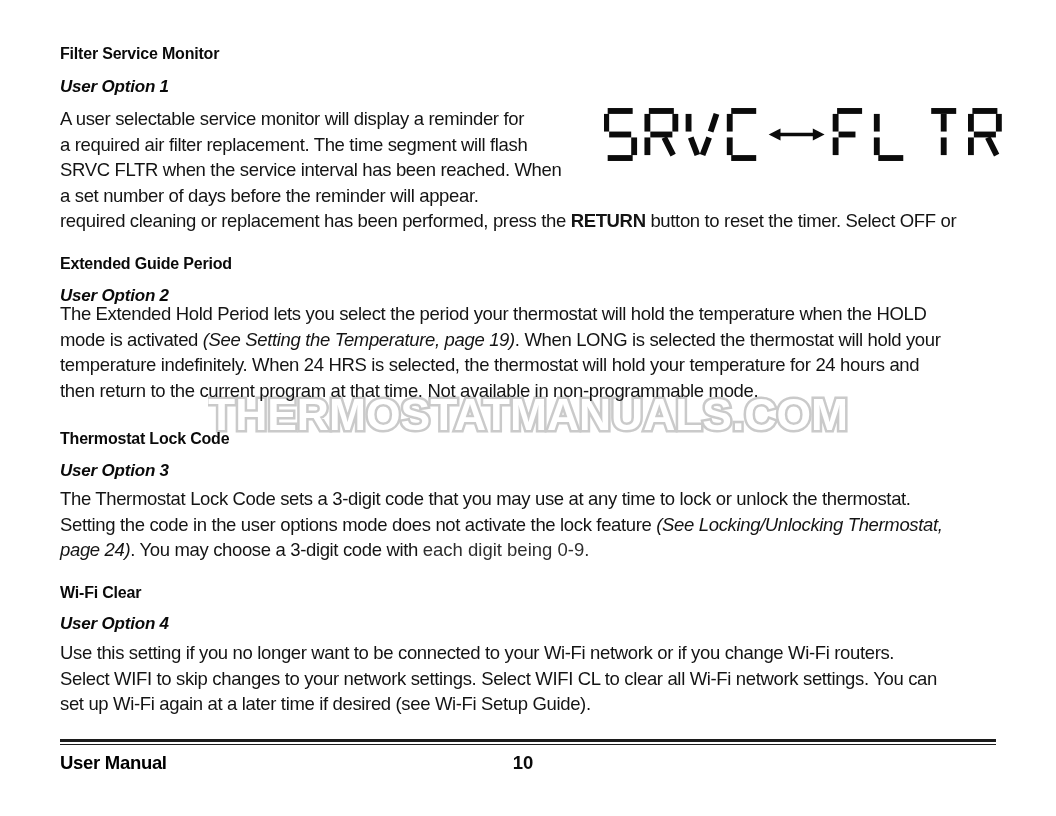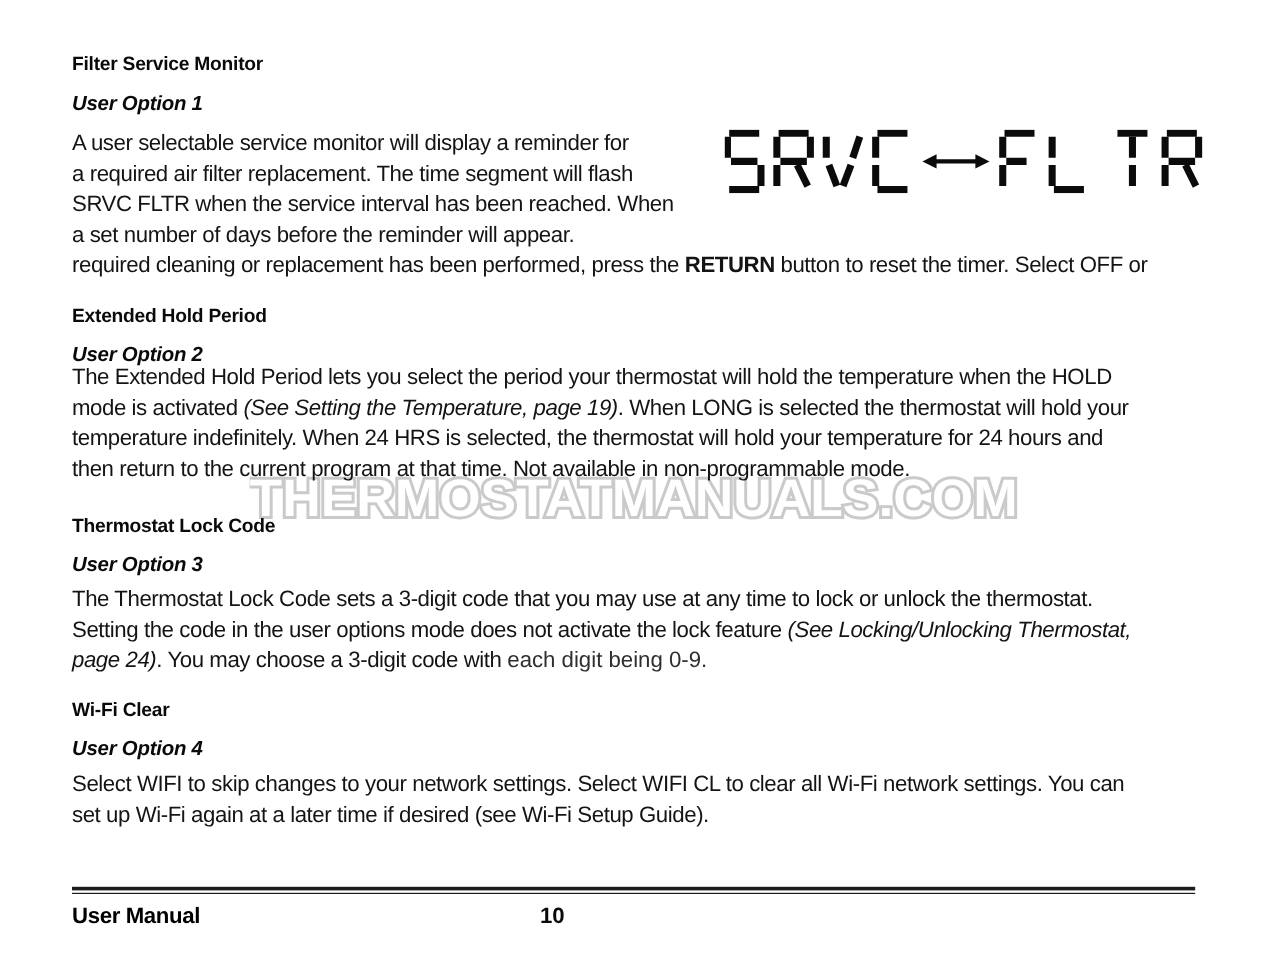--- a/index.html
+++ b/index.html
@@ -29,21 +29,21 @@
   #watermark { left:208px; top:390px; z-index:0; opacity:0.95; }
   #footer-rule {
     left:60px; top:739px; width:936px; height:2px;
     border-top:3px solid #1c1c1c; border-bottom:1px solid #1c1c1c; z-index:2;
   }
   #footer-left {
     left:60px; top:752px; font-weight:bold; font-size:18.5px;
     letter-spacing:-0.3px; color:#000000; z-index:2;
   }
   #footer-page {
-    left:450px; top:752px; width:146px; text-align:left; font-weight:bold;
+    left:450px; top:752px; width:146px; text-align:center; font-weight:bold;
     font-size:18.5px; color:#0a0a0a; z-index:2;
   }
   .seg { stroke:#0b0b0b; stroke-width:8; stroke-linecap:butt; fill:none; }
   .segfill { fill:#0b0b0b; stroke:none; }
 </style>
 </head>
 <body>
 
 <div class="abs" id="watermark">
   <svg width="648" height="50" viewBox="0 0 648 50">
@@ -126,21 +126,21 @@
       <path class="seg" d="M5 4 L39 4"></path>
         <path class="seg" d="M3 8 L3 32"></path>
       <path class="seg" d="M41 8 L41 32"></path>
         <path class="seg" d="M7 36 L37 36"></path>
       <path class="seg" d="M3 40 L3 64"></path>
         <path class="seg" d="M26 40 L38 64"></path>
     </g>
   </svg>
 </div>
 
-<div class="abs sec-heading" style="top:255px">Extended Hold Period</div>
+<div class="abs sec-heading" style="top:255px">Extended Guide Period</div>
 <div class="abs sec-sub" style="top:286px">User Option 2</div>
 <div class="abs sec-body" style="top:301px">
   <div class="bodyline"><span>The Extended Hold Period lets you select the period your thermostat will hold the temperature when the HOLD</span></div>
   <div class="bodyline">
     <span>mode is activated </span><span class="i">(See Setting the Temperature, page 19)</span><span>. When LONG is selected the thermostat will hold your</span>
   </div>
   <div class="bodyline"><span>temperature indefinitely. When 24 HRS is selected, the thermostat will hold your temperature for 24 hours and</span></div>
   <div class="bodyline"><span>then return to the current program at that time. Not available in non-programmable mode.</span></div>
 </div>
 
@@ -152,19 +152,20 @@
     <span>Setting the code in the user options mode does not activate the lock feature </span><span class="i">(See Locking/Unlocking Thermostat,</span>
   </div>
   <div class="bodyline">
     <span class="i">page 24)</span><span>. You may choose a 3-digit code with </span><span class="lt">each digit being 0-9.</span>
   </div>
 </div>
 
 <div class="abs sec-heading" style="top:584px">Wi-Fi Clear</div>
 <div class="abs sec-sub" style="top:614px">User Option 4</div>
 <div class="abs sec-body" style="top:640px">
+  <div class="bodyline"><span>Use this setting if you no longer want to be connected to your Wi-Fi network or if you change Wi-Fi routers.</span></div>
   <div class="bodyline"><span>Select WIFI to skip changes to your network settings. Select WIFI CL to clear all Wi-Fi network settings. You can</span></div>
   <div class="bodyline"><span>set up Wi-Fi again at a later time if desired (see Wi-Fi Setup Guide).</span></div>
 </div>
 
 <div class="abs" id="footer-rule"></div>
 <div class="abs" id="footer-left">User Manual</div>
 <div class="abs" id="footer-page">10</div>
 
 </body></html>

